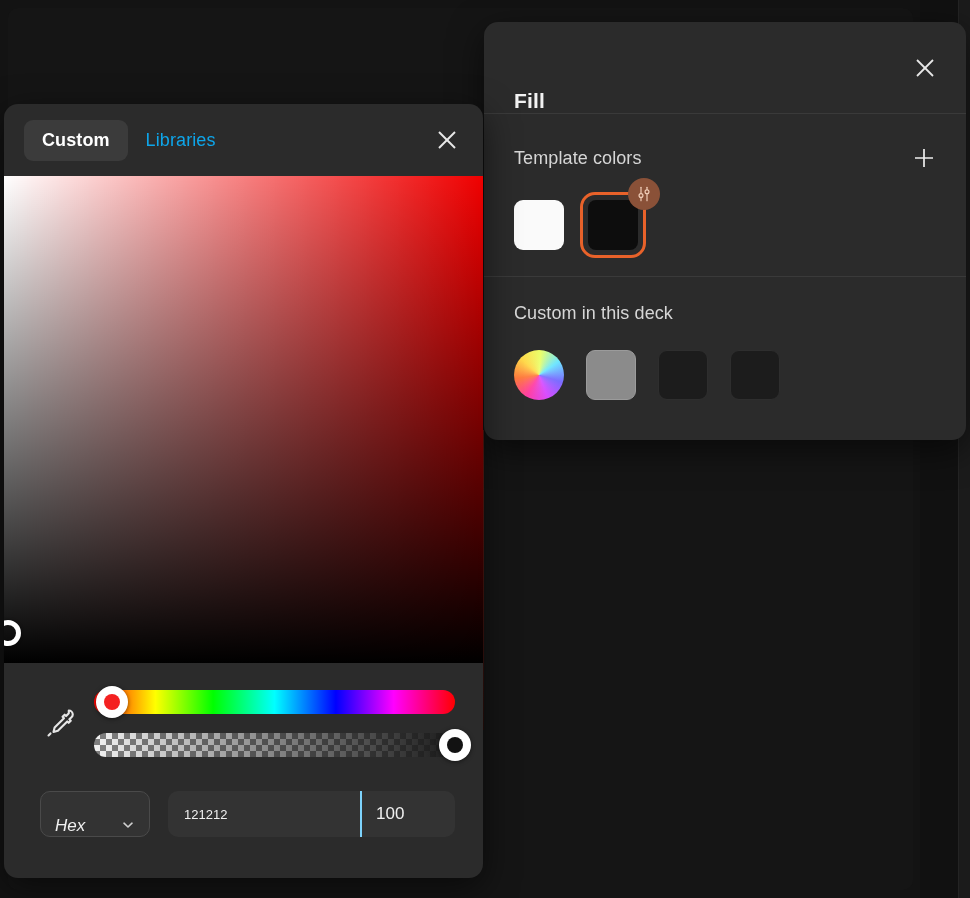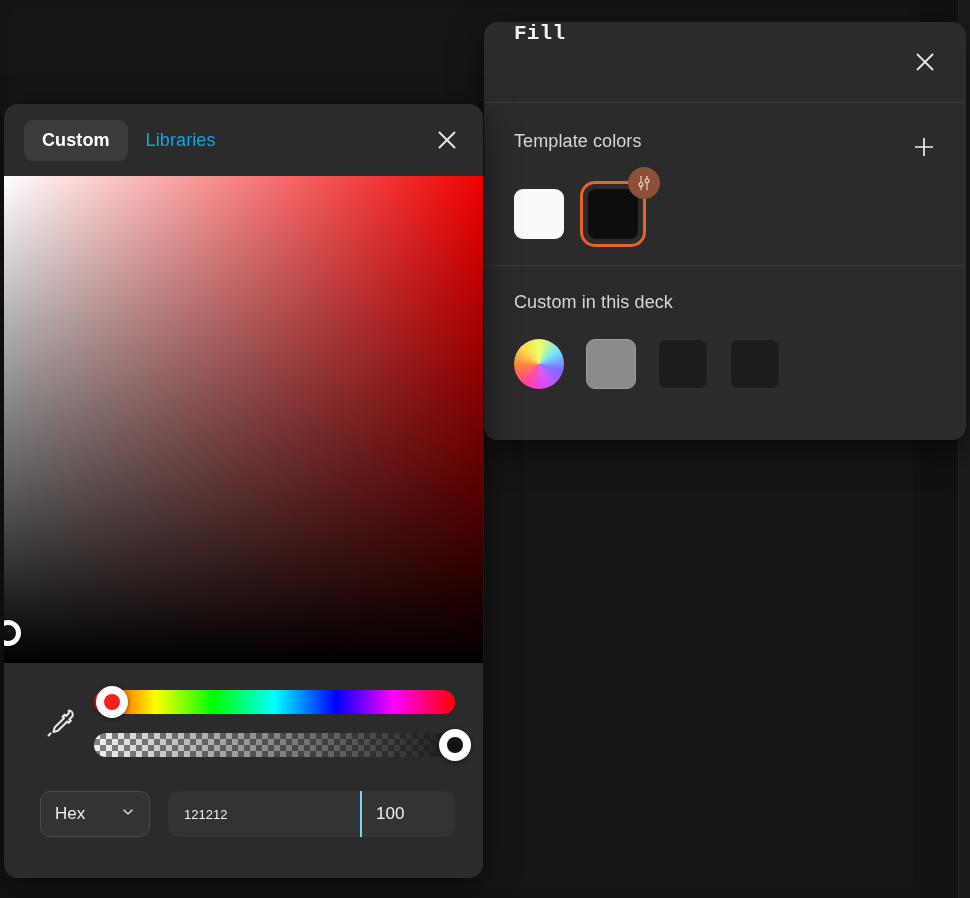--- a/index.html
+++ b/index.html
@@ -63,26 +63,25 @@
     top: 22px;
     width: 482px;
     height: 418px;
     background: #2b2b2b;
     border-radius: 14px;
     box-shadow: 0 10px 34px rgba(0,0,0,.55);
     overflow: hidden;
   }
   .fill-header {
     position: relative;
-    height: 81px;
-    display: flex;
-    align-items: flex-start;
+    height: 92px;
+    display: flex;
+    align-items: flex-end;
     padding: 0 30px;
     border-bottom: 1px solid #3a3a3a;
-    font-family: Liberation Mono, monospace;
   }
   .fill-title {
     font-size: 21px;
     font-weight: bold;
     color: #f2f2f2;
     letter-spacing: .2px;
   }
   .icon-btn {
     position: absolute;
     display: flex;
@@ -106,20 +105,21 @@
     padding-top: 28px;
     padding-bottom: 26px;
     border-bottom: 1px solid #3a3a3a;
     position: relative;
   }
   .section-others {
     padding-top: 26px;
   }
   .section-head {
     display: flex;
+    align-items: center;
     justify-content: space-between;
     margin-bottom: 26px;
   }
   .section-title {
     font-size: 18px;
     color: #d6d6d6;
     letter-spacing: .1px;
   }
   .plus-btn {
     position: relative;
@@ -320,29 +320,30 @@
   .alpha-handle .dot { background: #121212; }
 
   .inputs-row {
     display: flex;
     align-items: center;
     padding: 30px 28px 0 36px;
     gap: 18px;
   }
   .mode-select {
     display: flex;
-    align-items: center;
+    align-items: flex-end;
     justify-content: space-between;
     width: 110px;
     height: 46px;
     padding: 0 14px;
     background: #333333;
     border: 1px solid #4a4a4a;
     border-radius: 10px;
     cursor: pointer;
+    font-style: italic;
   }
   .mode-label {
     font-size: 17px;
     color: #f0f0f0;
   }
   .chev svg path { stroke: #cfcfcf; stroke-width: 1.6; fill: none; }
 
   .value-group {
     display: flex;
     align-items: stretch;

